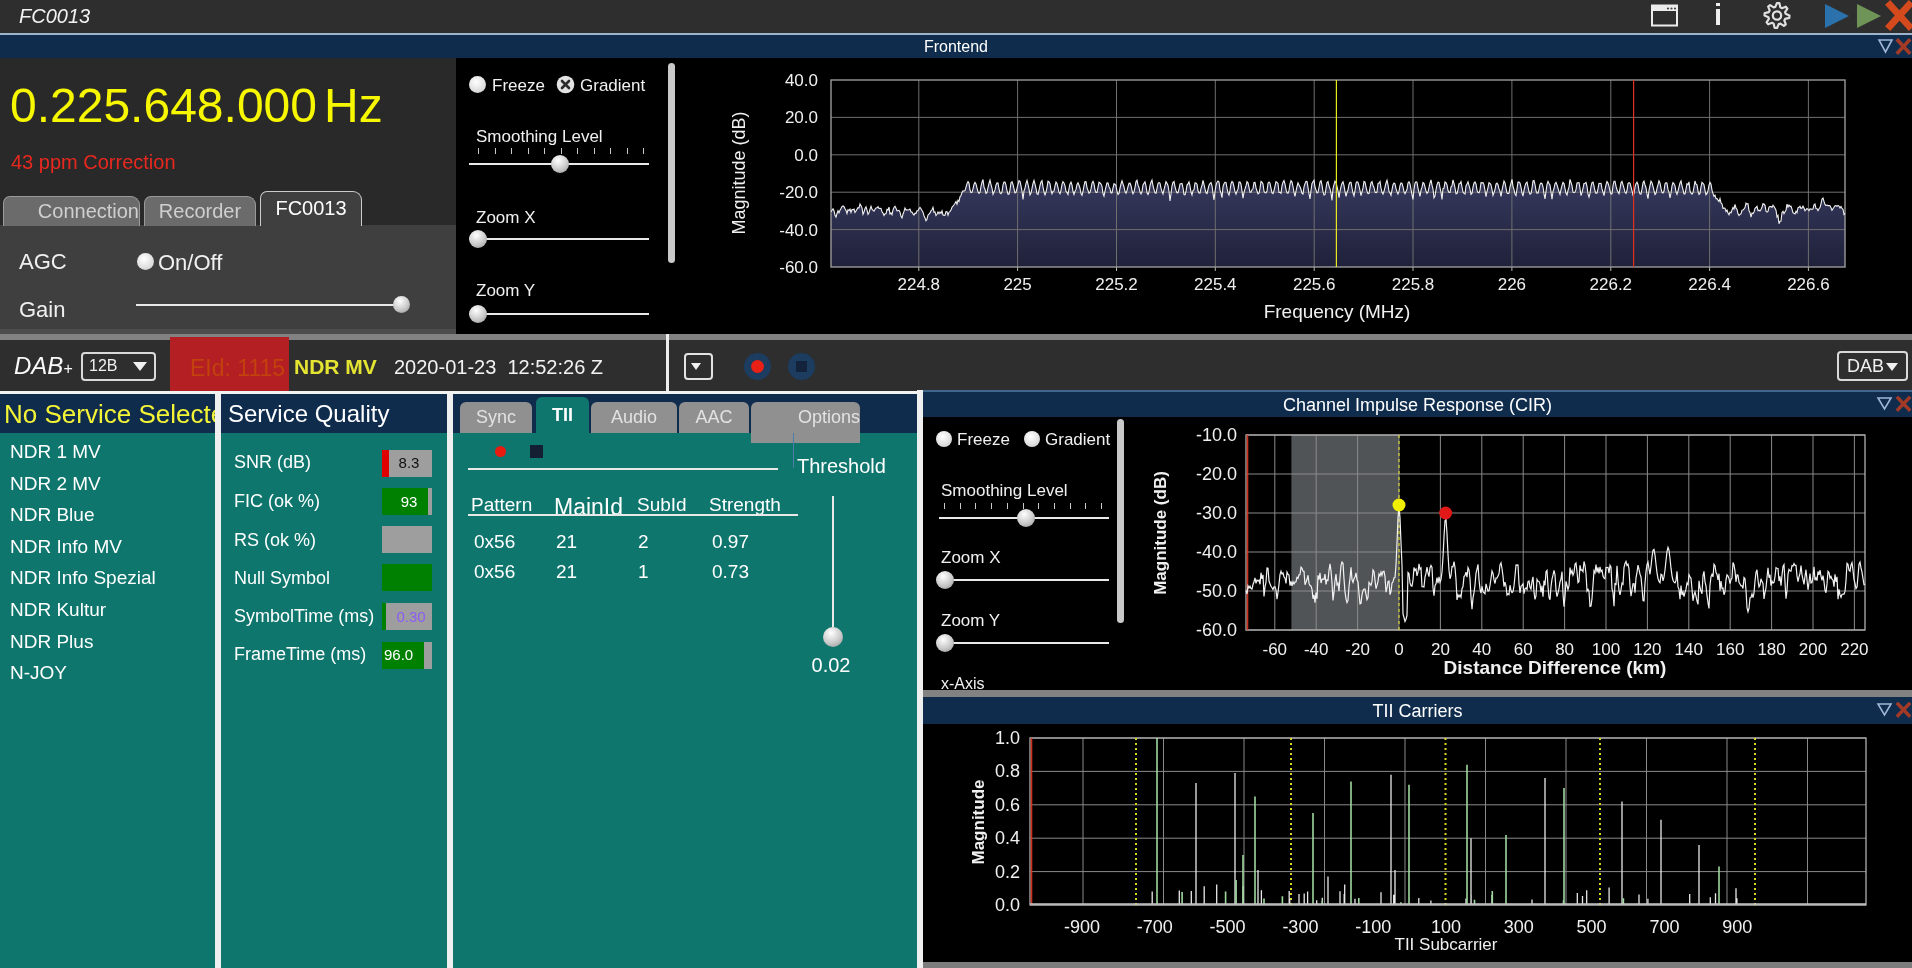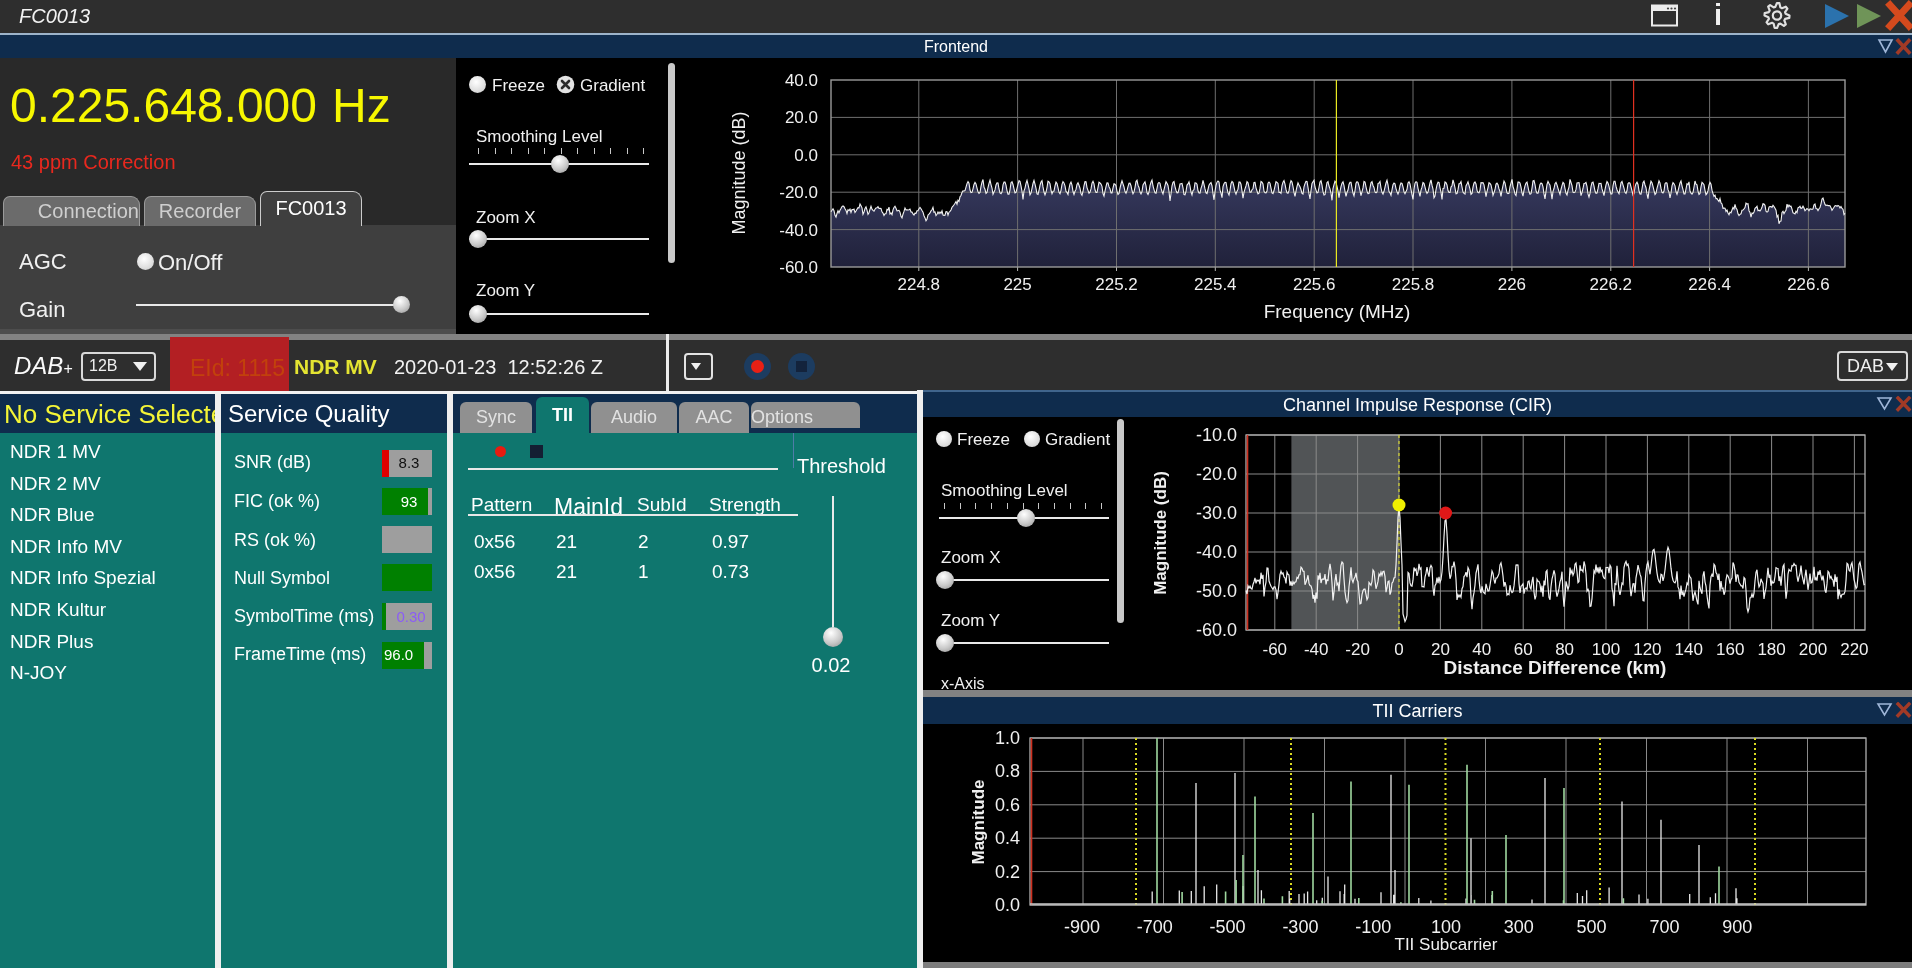--- a/index.html
+++ b/index.html
@@ -30,21 +30,21 @@
 <div class="a" style="left:0;top:33px;width:1912px;height:2px;background:#9db4ca"></div>
 <div class="a hdr" style="left:0;top:35px;width:1912px;height:23px"></div>
 <div class="a" style="left:0;top:38px;width:1912px;text-align:center;font-size:16px;color:#fff">Frontend</div>
 <svg class="a" style="left:1870px;top:38px" width="42" height="17" viewBox="0 0 42 17">
 <path d="M9 2 L22 2 L15.5 14 Z" fill="none" stroke="#9fb6d8" stroke-width="1.6"></path>
 <path d="M28 2.5 L39 14.5 M39 2.5 L28 14.5" stroke="#a23a26" stroke-width="3.6" stroke-linecap="square"></path>
   </svg>
 <div class="a" style="left:0;top:58px;width:1912px;height:276px;background:#000"></div>
 <div class="a" style="left:0;top:58px;width:456px;height:167px;background:#292929"></div>
 <div class="a" style="left:0;top:225px;width:456px;height:109px;background:#3f3f3f"></div>
-<div class="a" style="left:10px;top:78px;font-size:48px;color:#f7f700">0.225.648.000<span style="margin-left:15px">Hz</span></div>
+<div class="a" style="left:10px;top:78px;font-size:48px;color:#f7f700">0.225.648.000<span style="margin-left:7px">Hz</span></div>
 <div class="a" style="left:11px;top:151px;font-size:20px;color:#e8281e">43 ppm Correction</div>
 <div class="a" style="left:3px;top:196px;width:137px;height:30px;background:#6b6b6b;border:1px solid #9a9a9a;border-bottom:none;border-radius:7px 9px 0 0;color:#cfcfcf;font-size:20px;text-align:right;line-height:29px">Connection</div>
 <div class="a" style="left:144px;top:196px;width:112px;height:30px;background:#6b6b6b;border:1px solid #9a9a9a;border-bottom:none;border-radius:7px 9px 0 0;color:#cfcfcf;font-size:20px;text-align:center;line-height:29px">Recorder</div>
 <div class="a" style="left:260px;top:191px;width:102px;height:35px;background:#3f3f3f;border:1.5px solid #cccccc;border-bottom:none;border-radius:7px 9px 0 0;color:#fff;font-size:20px;text-align:center;line-height:33px">FC0013</div>
 <div class="a" style="left:19px;top:249px;font-size:22px">AGC</div>
 <div class="radio" style="left:137px;top:253px"></div>
 <div class="a" style="left:158px;top:250px;font-size:22px">On/Off</div>
 <div class="a" style="left:19px;top:297px;font-size:22px">Gain</div>
 <div class="track" style="left:136px;top:304px;width:266px"></div>
 <div class="thumb" style="left:393px;top:296px;width:17px;height:17px"></div>
@@ -188,21 +188,21 @@
 <div class="a" style="left:234px;top:644px;font-size:18px;color:#fff">FrameTime (ms)</div>
 <div class="a" style="left:382px;top:642px;width:42px;height:27px;background:#008000"></div>
 <div class="a" style="left:424px;top:642px;width:8px;height:27px;background:#9e9e9e"></div>
 <div class="a" style="left:384px;top:646px;width:46px;font-size:15px;color:#fff;">96.0</div>
 <div class="a sep" style="left:447px;top:394px;width:6px;height:574px"></div>
 <div class="a hdr" style="left:453px;top:394px;width:464px;height:39px"></div>
 <div class="a blue" style="left:453px;top:433px;width:464px;height:535px"></div>
 <div class="a" style="left:460px;top:402px;width:72px;height:31px;background:#909090;border-radius:6px 6px 0 0;color:#e2e2e2;font-size:18px;text-align:center;line-height:30px">Sync</div>
 <div class="a" style="left:591px;top:402px;width:86px;height:31px;background:#909090;border-radius:6px 6px 0 0;color:#e2e2e2;font-size:18px;text-align:center;line-height:30px">Audio</div>
 <div class="a" style="left:679px;top:402px;width:70px;height:31px;background:#909090;border-radius:6px 6px 0 0;color:#e2e2e2;font-size:18px;text-align:center;line-height:30px">AAC</div>
-<div class="a" style="left:751px;top:402px;width:109px;height:26px;background:#909090;border-radius:6px 6px 0 0;color:#e2e2e2;font-size:18px;text-align:left;line-height:30px">Options</div>
+<div class="a" style="left:751px;top:402px;width:109px;height:41px;background:#909090;border-radius:6px 6px 0 0;color:#e2e2e2;font-size:18px;text-align:right;line-height:30px">Options</div>
 <div class="a blue" style="left:536px;top:397px;width:53px;height:36px;border-radius:6px 6px 0 0;color:#fff;font-size:18px;font-weight:bold;text-align:center;line-height:36px">TII</div>
 <div class="a" style="left:495px;top:446px;width:11px;height:11px;border-radius:50%;background:#e81b10"></div>
 <div class="a" style="left:530px;top:445px;width:13px;height:13px;background:#141f33"></div>
 <div class="a" style="left:468px;top:468px;width:310px;height:2px;background:#e8e8e8"></div>
 <div class="a" style="left:793px;top:433px;width:1px;height:35px;background:#4f7ca8"></div>
 <div class="a" style="left:797px;top:455px;font-size:20px;color:#fff">Threshold</div>
 <div class="a" style="left:471px;top:494px;font-size:19px;color:#fff">Pattern</div>
 <div class="a" style="left:554px;top:494px;font-size:23px;color:#fff">MainId</div>
 <div class="a" style="left:637px;top:494px;font-size:19px;color:#fff">SubId</div>
 <div class="a" style="left:709px;top:494px;font-size:19px;color:#fff">Strength</div>

